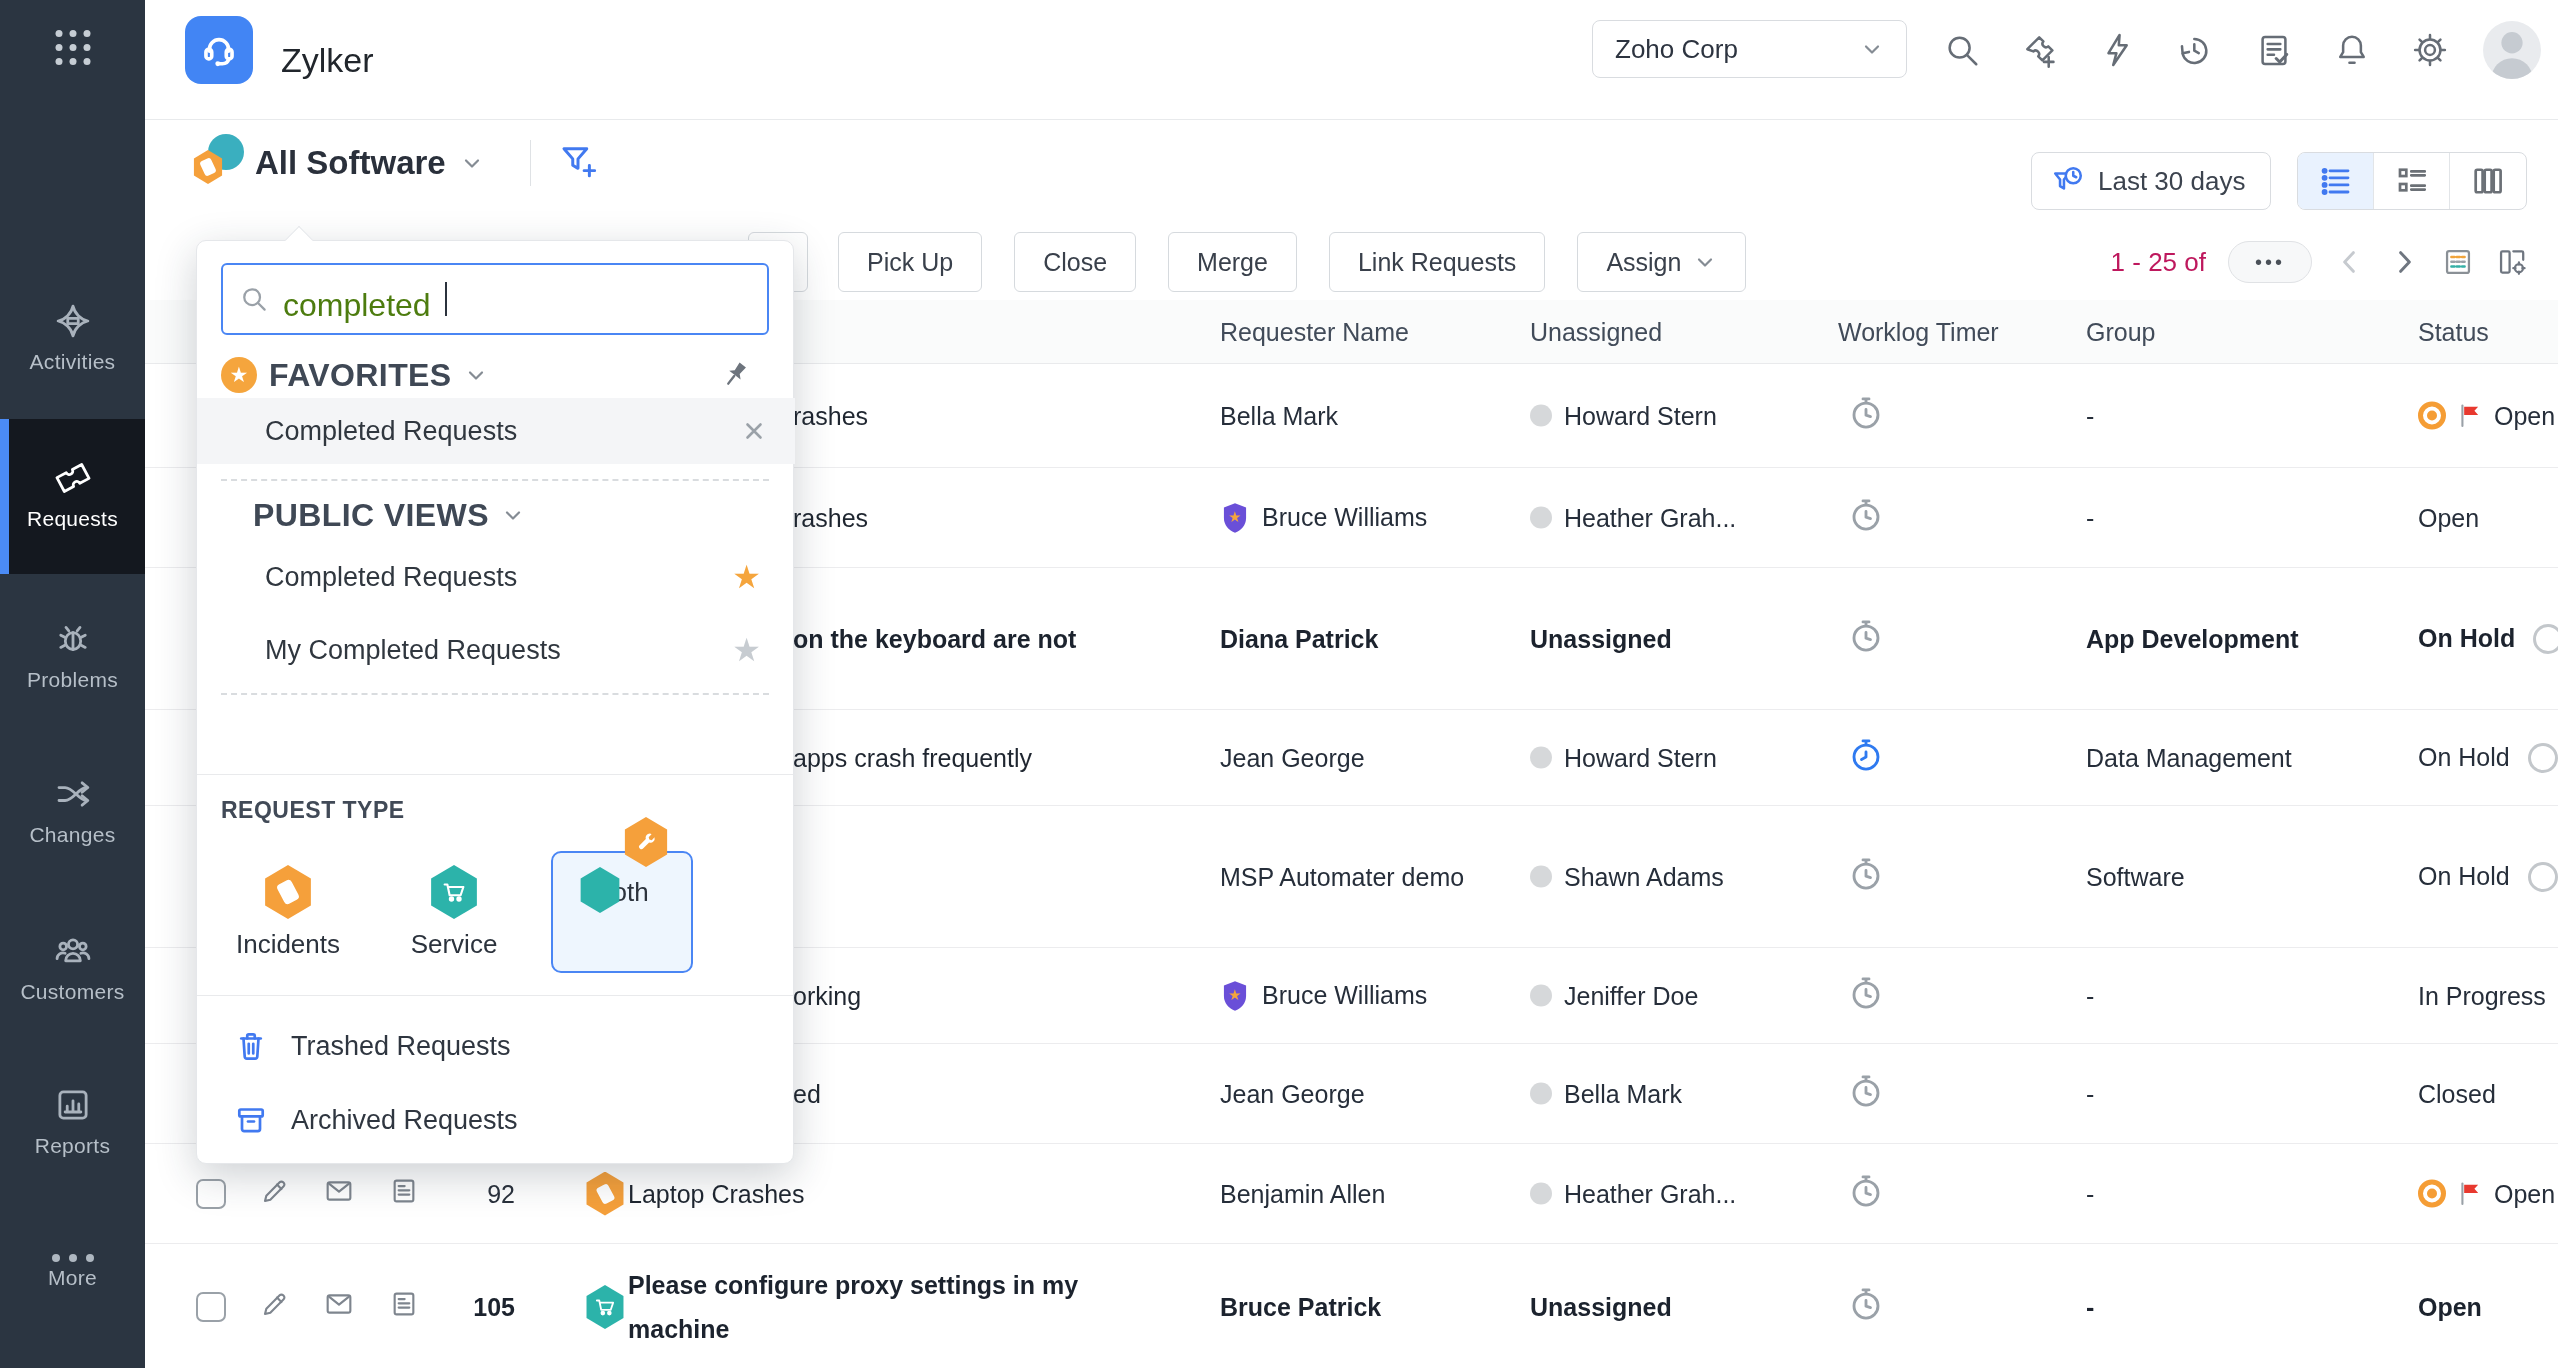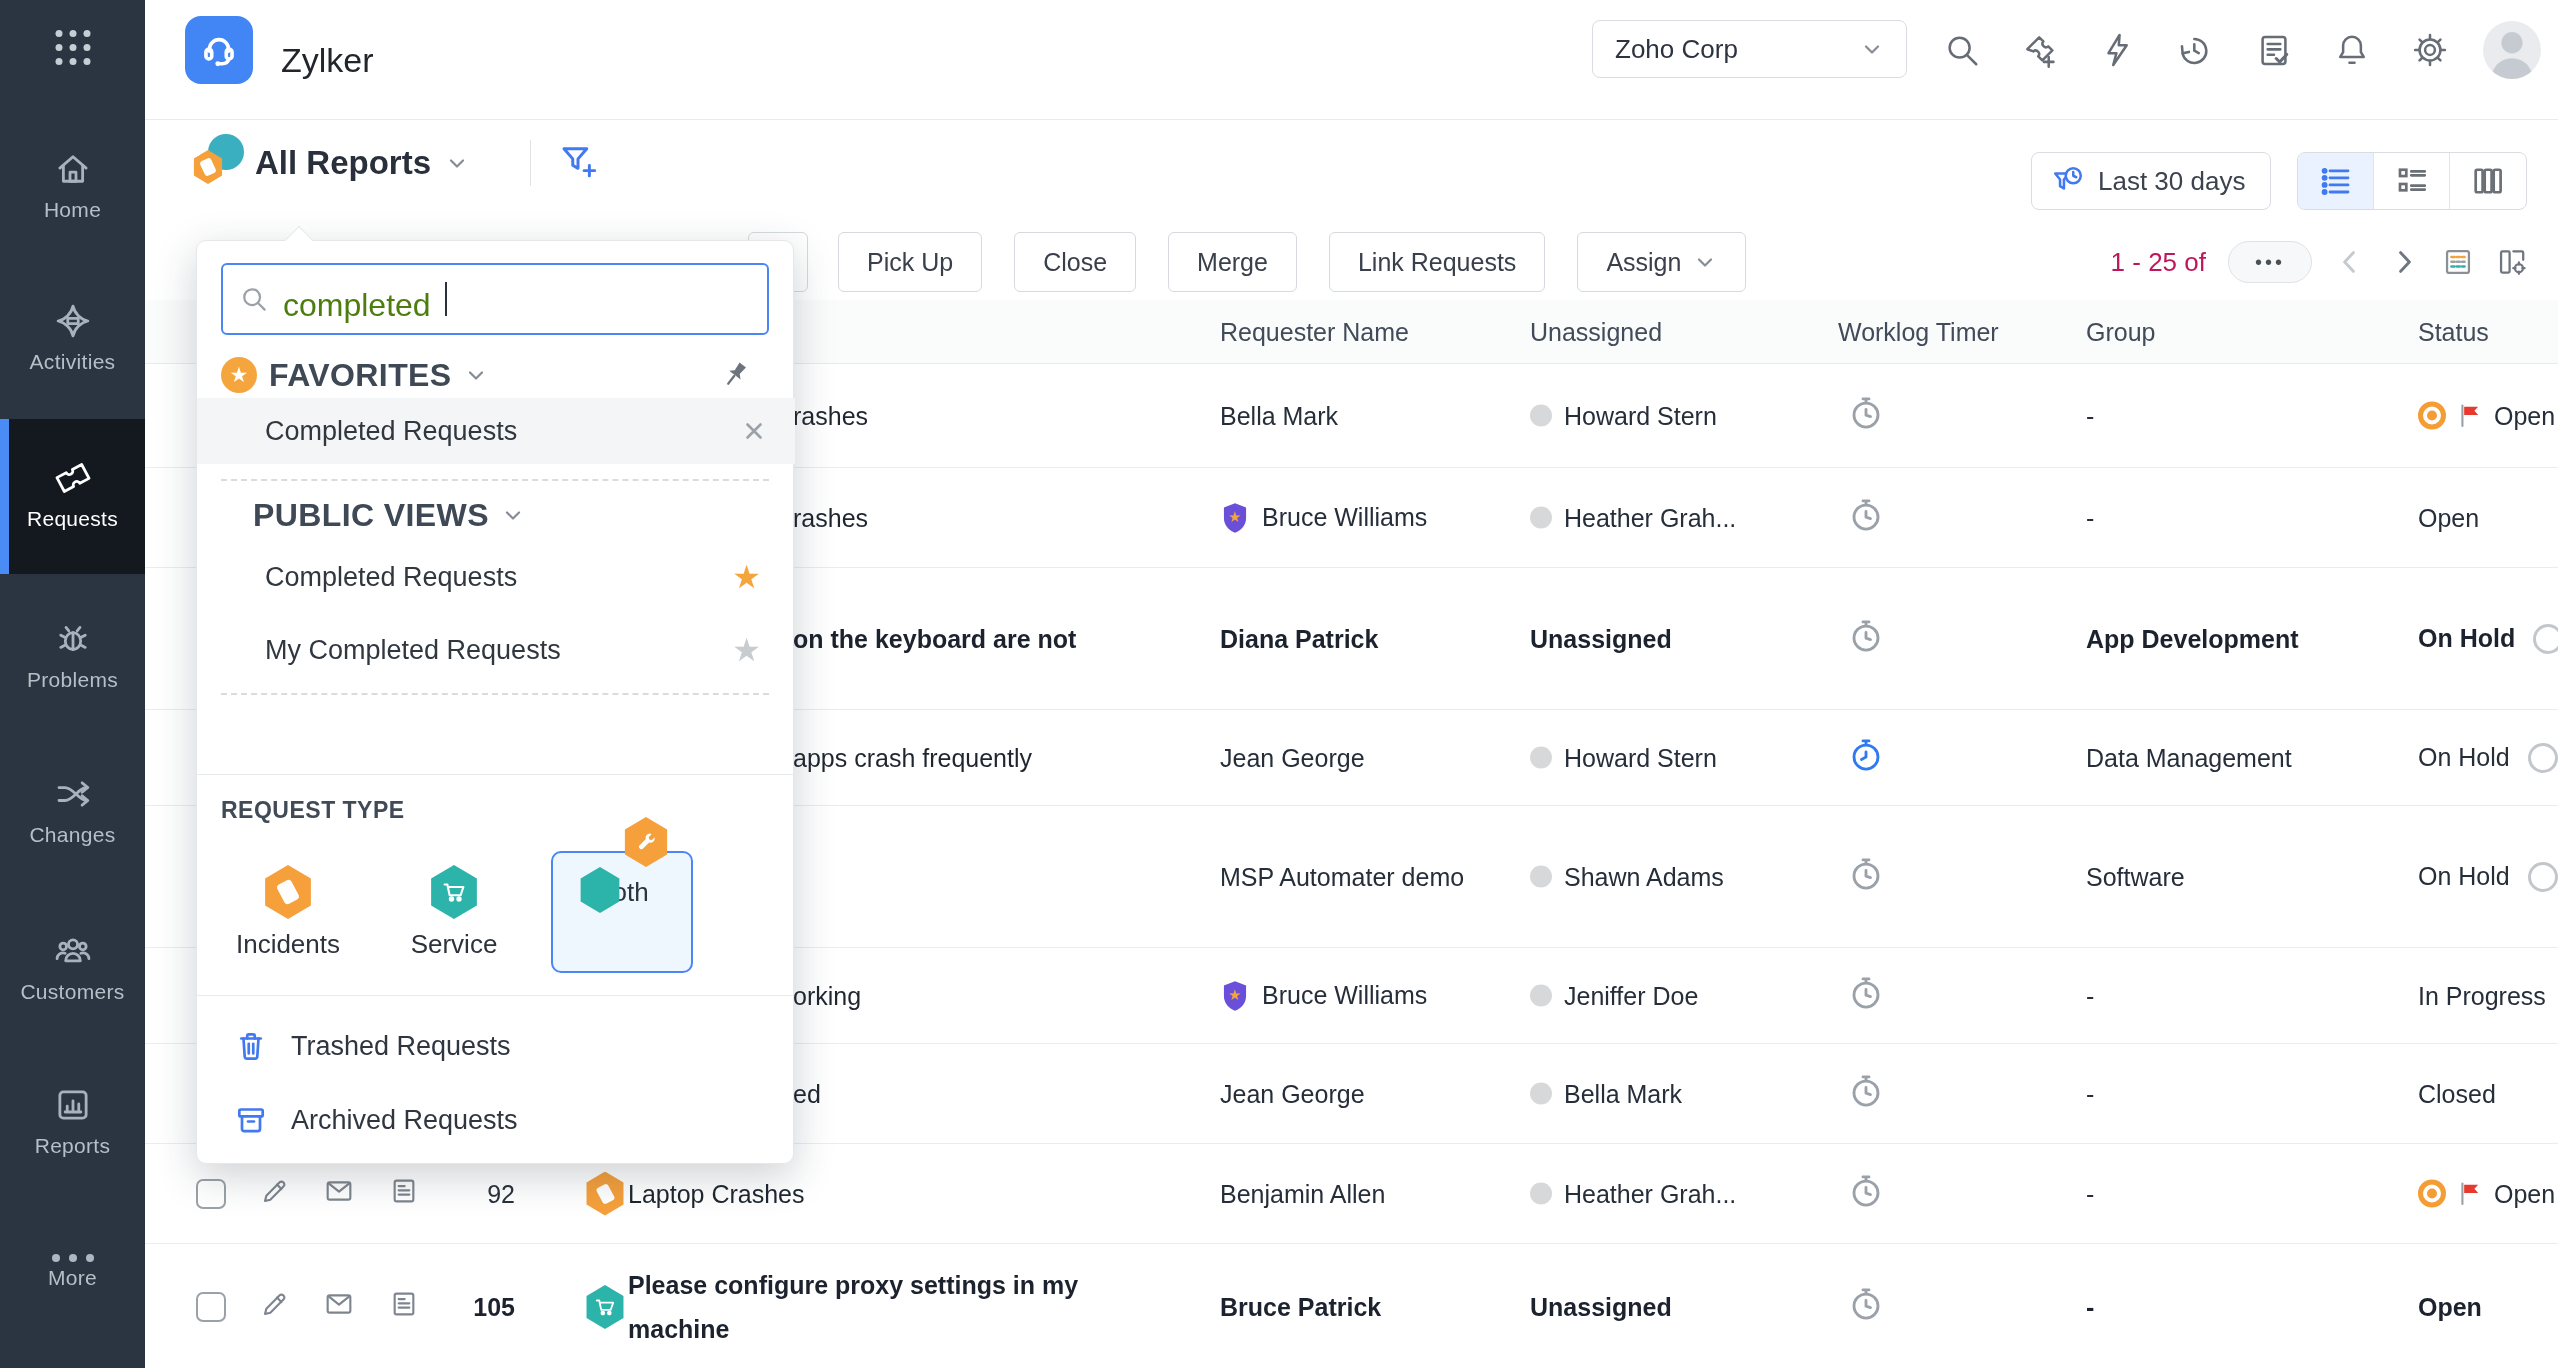--- a/index.html
+++ b/index.html
@@ -150,28 +150,20 @@
       <i></i>
       <i></i>
       <i></i>
       <i></i>
       <i></i>
       <i></i>
       <i></i>
       <i></i>
   </div>
 
-  <div class="sb-item" style="top:140px;height:100px;padding-top:8px;">
-    <svg viewBox="0 0 24 24">
-        <path d="M4.5 11.5 L12 5 l7.5 6.5"></path>
-        <path d="M6.5 10.2 V19 h11 v-8.8"></path>
-        <rect x="10.3" y="13.8" width="3.4" height="5.2"></rect>
-      </svg>
-    <span class="lbl">Home</span>
-  </div>
 
   <div class="sb-item" style="top:292px;height:100px;padding-top:8px;">
     <svg viewBox="0 0 24 24">
         <path d="M12 3.5 C12.8 7.5 16.5 11.2 20.5 12 16.5 12.8 12.8 16.5 12 20.5 11.2 16.5 7.5 12.8 3.5 12 7.5 11.2 11.2 7.5 12 3.5 Z"></path>
         <path d="M9 10.5 h6 M9 13.5 h6 M9 10.5 v3 M15 10.5 v3"></path>
       </svg>
     <span class="lbl">Activities</span>
   </div>
 
   <div class="sb-item active" style="top:419px;height:155px;padding-top:38px;">
@@ -297,21 +289,21 @@
 </div>
 
 <div id="viewhead">
   <div class="vh-icon">
     <div style="position:absolute;right:0;top:0;width:36px;height:36px;border-radius:50%;background:#3aafbf;"></div>
     <div style="position:absolute;left:0;bottom:2px;width:32px;height:34px;background:#f5a03b;clip-path:polygon(50% 0%,94% 25%,94% 75%,50% 100%,6% 75%,6% 25%);display:flex;align-items:center;justify-content:center;">
       <div style="width:12px;height:16px;background:#fff;border-radius:3px;transform:rotate(-25deg);"></div>
     </div>
   </div>
   <div class="vh-title">
-    <span>All Reports</span>
+    <span>All Software</span>
     <svg class="chev" viewBox="0 0 24 24">
         <path d="M6 9.5 12 15.5 18 9.5"></path>
       </svg>
   </div>
   <div class="vh-sep"></div>
   <div class="funnel-add">
     <svg viewBox="0 0 24 24" fill="none" stroke="#4179f0" stroke-width="1.7" stroke-linecap="round" stroke-linejoin="round">
         <path d="M4 5 h13 l-5 5.8 v5.4 l-3-1.8 v-3.6 Z"></path>
         <path d="M15.5 17.5 h6 M18.5 14.5 v6"></path>
       </svg>

